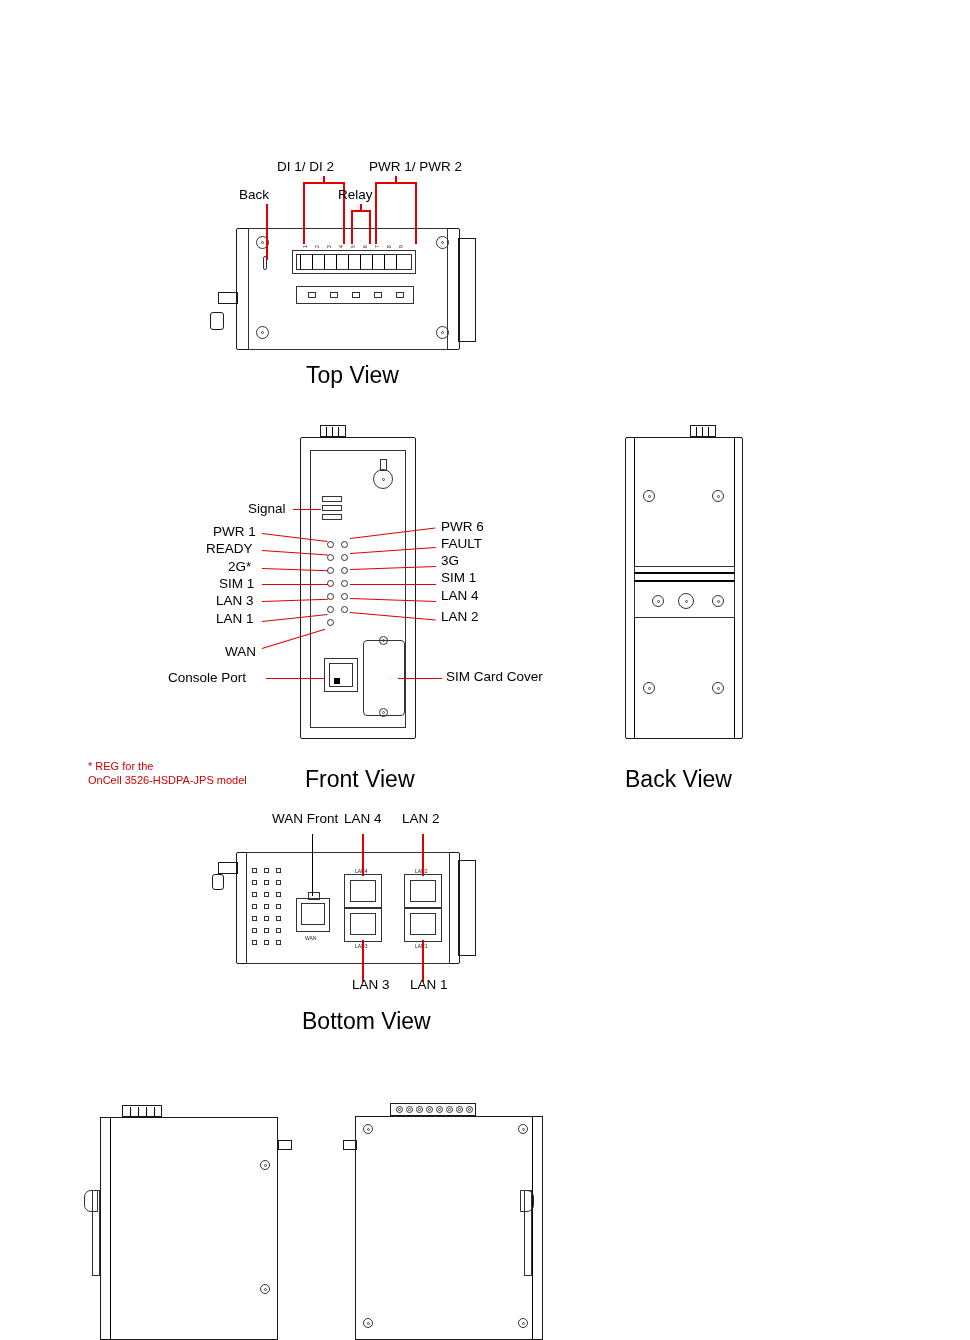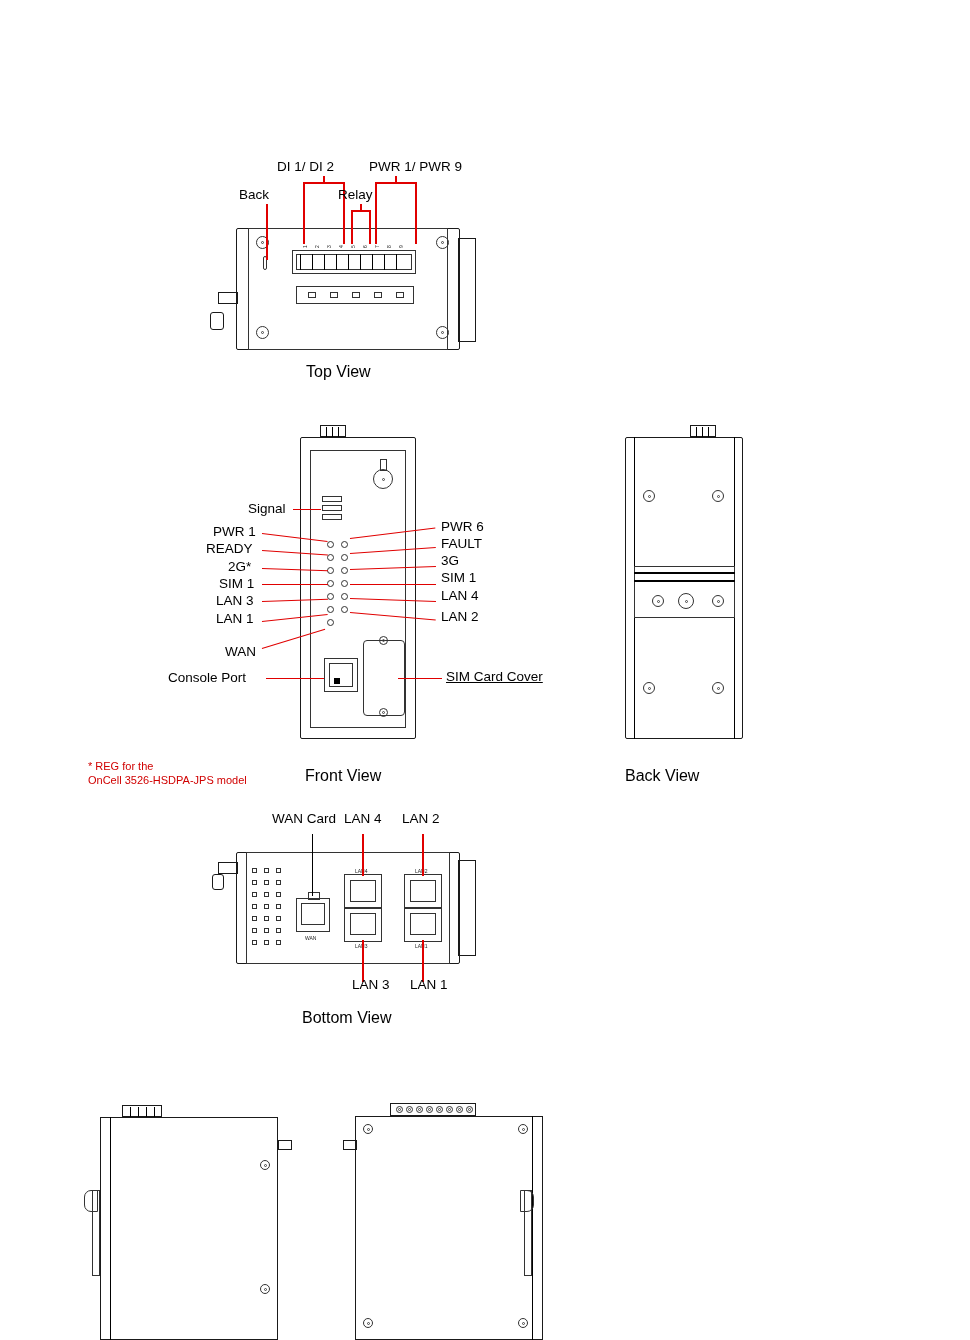--- a/index.html
+++ b/index.html
@@ -23,21 +23,21 @@
   }
   .lbl {
     position: absolute;
     font-size: 13.5px;
     color: #000;
     white-space: nowrap;
     line-height: 1;
   }
   .view-title {
     position: absolute;
-    font-size: 16px;
+    font-size: 23px;
     white-space: nowrap;
     line-height: 1;
   }
   .note {
     position: absolute;
     font-size: 11px;
     color: #d00000;
     line-height: 1.25;
     white-space: nowrap;
   }
@@ -170,21 +170,21 @@
     <div class="rline" style="left:360px; top:204px; width:1.6px; height:8px;"></div>
 
     <div class="rline" style="left:375px; top:182px; width:42px; height:1.6px;"></div>
     <div class="rline" style="left:375px; top:182px; width:1.6px; height:62px;"></div>
     <div class="rline" style="left:415px; top:182px; width:1.6px; height:62px;"></div>
     <div class="rline" style="left:395px; top:176px; width:1.6px; height:8px;"></div>
 
     <div class="lbl" style="left:239px; top:188px;">Back</div>
     <div class="lbl" style="left:277px; top:160px;">DI 1/ DI 2</div>
     <div class="lbl" style="left:338px; top:188px;">Relay</div>
-    <div class="lbl" style="left:369px; top:160px;">PWR 1/ PWR 9</div>
+    <div class="lbl" style="left:369px; top:160px;">PWR 1/ PWR 2</div>
 
     <div class="view-title" style="left:306px; top:364px;">Top View</div>
   </div>
 
   <div>
 
     <div class="dev outline" style="left:320px; top:425px; width:26px; height:12px;"></div>
     <div class="bline" style="left:326px; top:427px; width:1px; height:10px;"></div>
     <div class="bline" style="left:332px; top:427px; width:1px; height:10px;"></div>
     <div class="bline" style="left:338px; top:427px; width:1px; height:10px;"></div>
@@ -248,21 +248,21 @@
     <div class="lbl" style="left:216px; top:612px;">LAN 1</div>
     <div class="lbl" style="left:225px; top:645px;">WAN</div>
     <div class="lbl" style="left:168px; top:671px;">Console Port</div>
 
     <div class="lbl" style="left:441px; top:520px;">PWR 6</div>
     <div class="lbl" style="left:441px; top:537px;">FAULT</div>
     <div class="lbl" style="left:441px; top:554px;">3G</div>
     <div class="lbl" style="left:441px; top:571px;">SIM 1</div>
     <div class="lbl" style="left:441px; top:589px;">LAN 4</div>
     <div class="lbl" style="left:441px; top:610px;">LAN 2</div>
-    <div class="lbl" style="left:446px; top:670px;text-decoration:underline;">SIM Card Cover</div>
+    <div class="lbl" style="left:446px; top:670px;">SIM Card Cover</div>
 
     <div class="note" style="left:88px; top:760px; white-space:pre;">* REG for the
 OnCell 3526-HSDPA-JPS model</div>
 
     <div class="view-title" style="left:305px; top:768px;">Front View</div>
   </div>
 
   <div>
     <div class="dev outline" style="left:690px; top:425px; width:26px; height:12px;"></div>
     <div class="bline" style="left:696px; top:427px; width:1px; height:10px;"></div>
@@ -336,21 +336,21 @@
     <div class="dev thin" style="left:404px; top:908px; width:38px; height:34px;"></div>
     <div class="dev thin" style="left:410px; top:913px; width:26px; height:22px;"></div>
     <div class="tinytext" style="left:415px; top:944px;">LAN1</div>
 
     <div class="bline" style="left:312px; top:834px; width:1.4px; height:62px;"></div>
     <div class="rline" style="left:362px; top:834px; width:1.6px; height:42px;"></div>
     <div class="rline" style="left:422px; top:834px; width:1.6px; height:42px;"></div>
     <div class="rline" style="left:362px; top:940px; width:1.6px; height:42px;"></div>
     <div class="rline" style="left:422px; top:940px; width:1.6px; height:42px;"></div>
 
-    <div class="lbl" style="left:272px; top:812px;">WAN Card</div>
+    <div class="lbl" style="left:272px; top:812px;">WAN Front</div>
     <div class="lbl" style="left:344px; top:812px;">LAN 4</div>
     <div class="lbl" style="left:402px; top:812px;">LAN 2</div>
     <div class="lbl" style="left:352px; top:978px;">LAN 3</div>
     <div class="lbl" style="left:410px; top:978px;">LAN 1</div>
 
     <div class="view-title" style="left:302px; top:1010px;">Bottom View</div>
   </div>
 
   <div>
 

